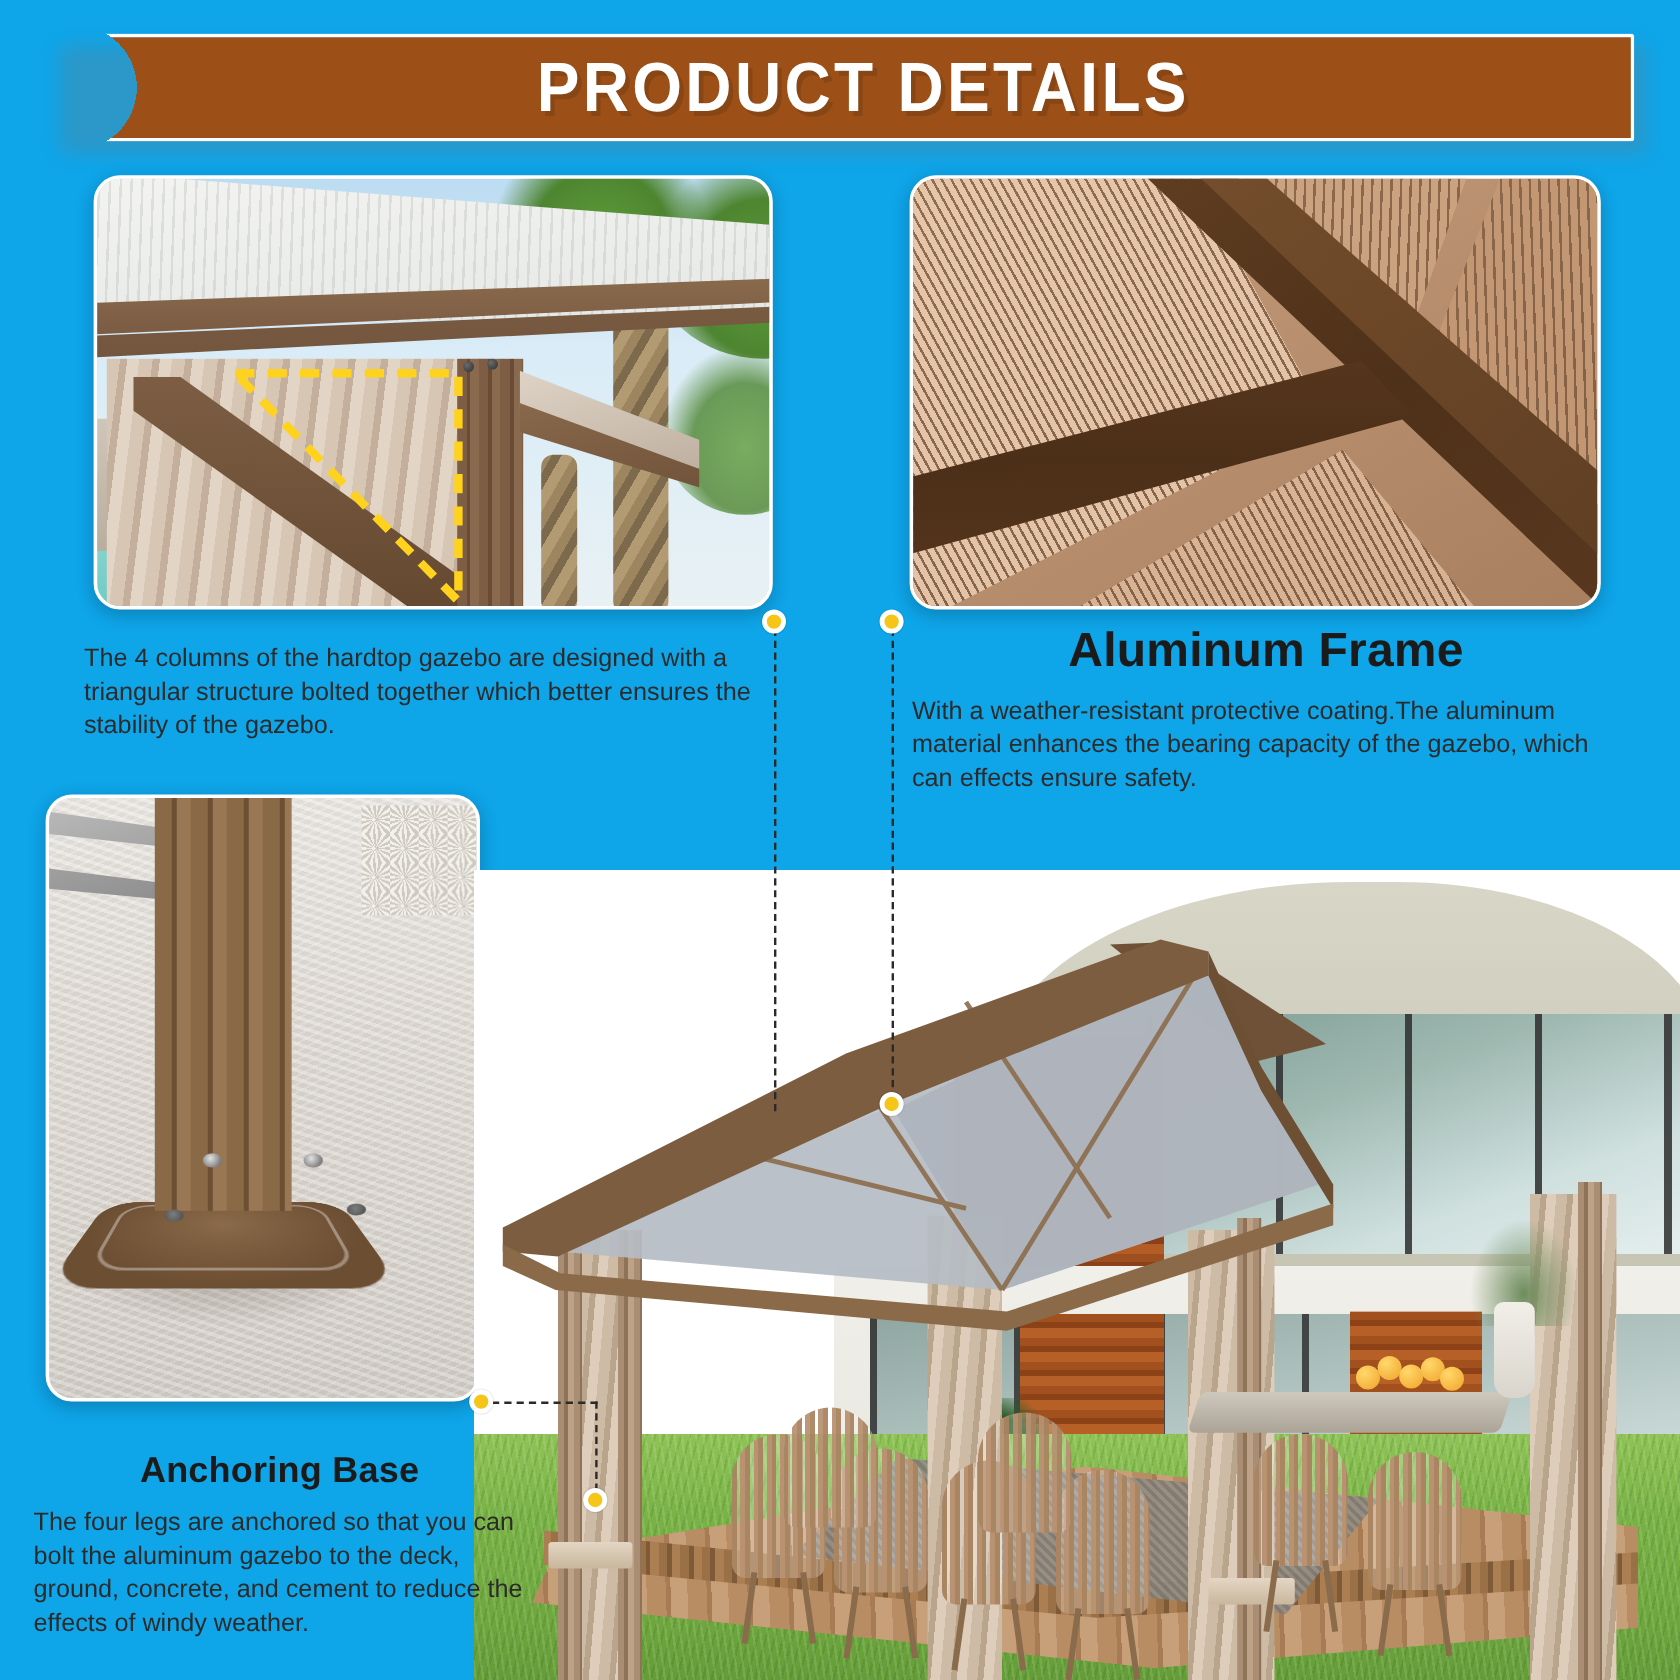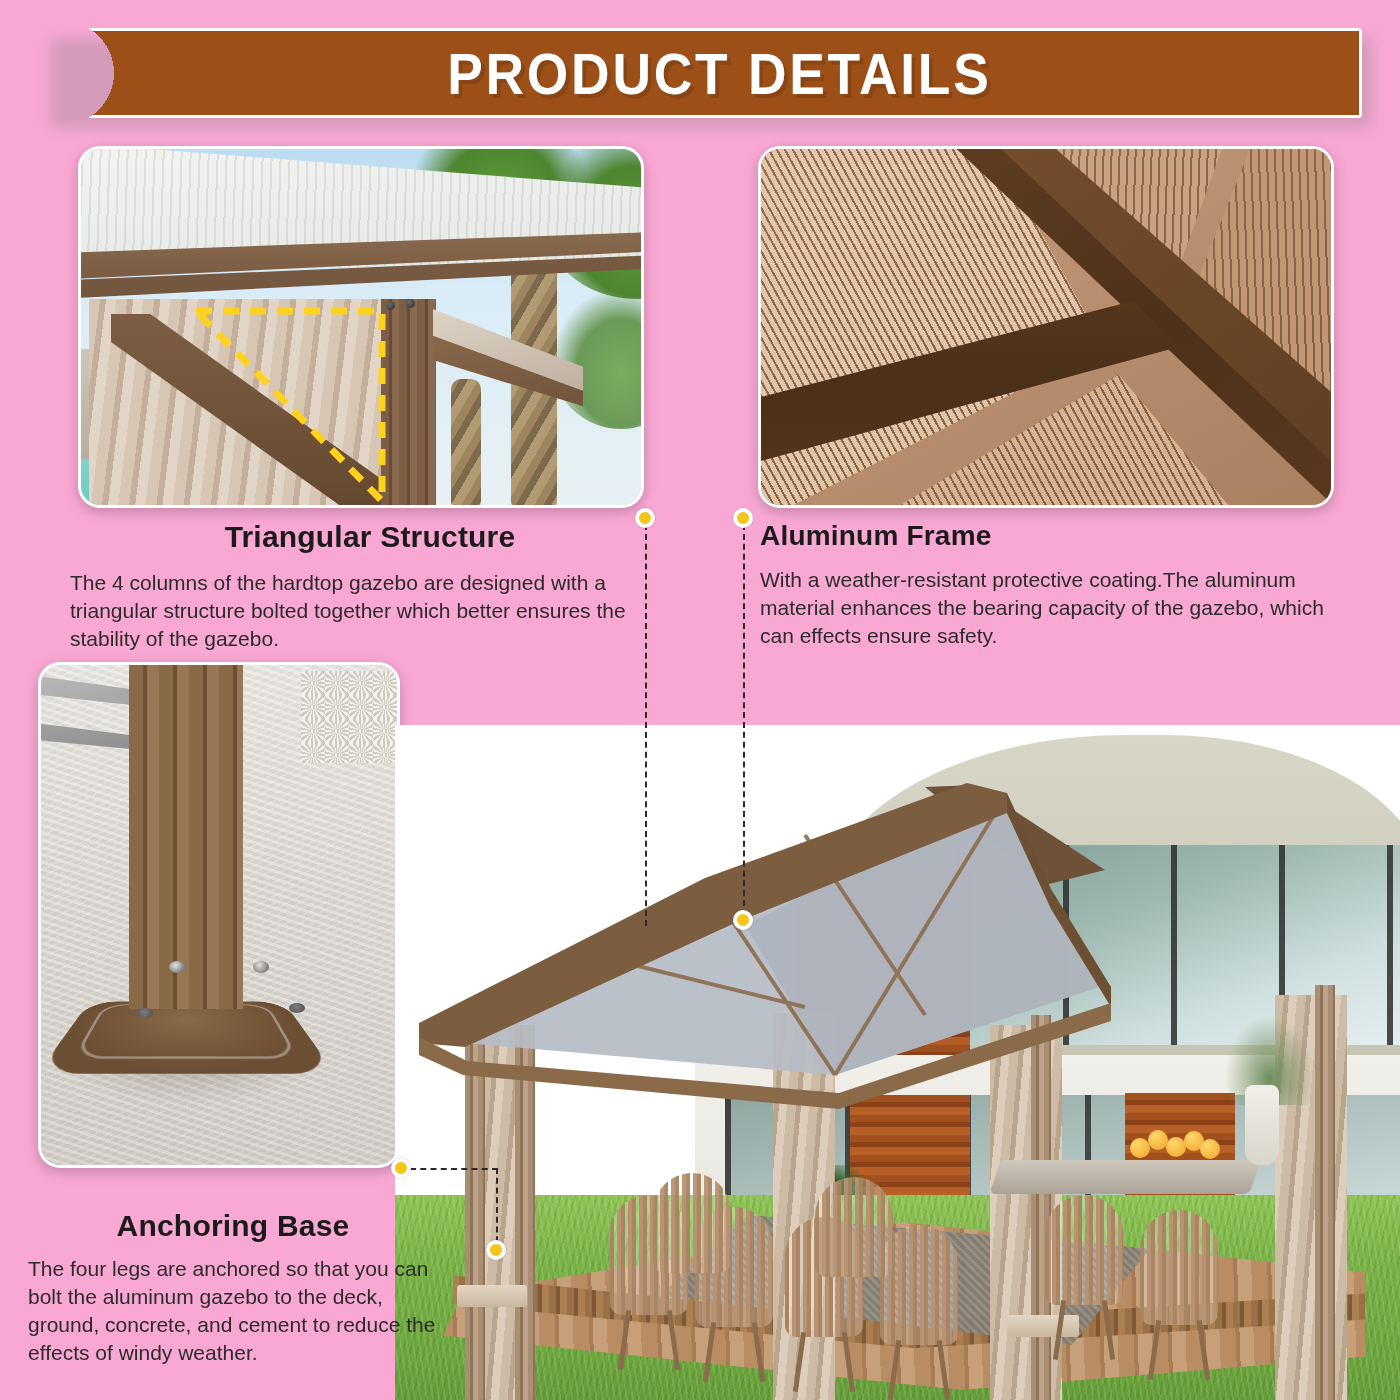--- a/index.html
+++ b/index.html
@@ -1,18 +1,18 @@
 <!DOCTYPE html>
 <html style="--brand: #9C4F16; --accent: #F5C518;"><head>
 <meta charset="utf-8">
 <style>
   * { margin:0; padding:0; box-sizing:border-box; }
   html,body { width:1400px; height:1400px; background:#ffffff; overflow:hidden;
               font-family:"Liberation Sans", sans-serif; }
-  #page { position:relative; width:1400px; height:1400px; background:#f9a8d4; }
+  #page { position:relative; width:1400px; height:1400px; background:#0ea5e9; }
 
   
   .banner-wrap { position:absolute; left:40px; top:28px; width:1322px; height:90px; }
   .banner-shadow{ position:absolute; left:10px; top:10px; width:1322px; height:90px;
                   background:rgba(120,120,120,.28); filter:blur(7px); border-radius:4px; }
   .banner { position:absolute; inset:0; background:var(--brand,#9C4F16);
             border:3px solid #ffffff; border-radius:3px;
             -webkit-mask-image: radial-gradient(circle 52px at 22px 45px, transparent 0 52px, #000 52px);
             mask-image: radial-gradient(circle 52px at 22px 45px, transparent 0 52px, #000 52px); }
   .banner-title { position:absolute; left:0; right:0; top:50%; transform:translateY(-50%);
@@ -200,21 +200,21 @@
 
   
   .txt-title { font-weight:bold; color:#1b1b1b; }
   .txt-body  { color:#2b2b2b; }
 
   #t1 { position:absolute; left:70px; top:520px; width:600px; }
   #t1 .txt-title{ font-size:30px; text-align:center; letter-spacing:.2px; }
   #t1 .txt-body { font-size:21px; line-height:1.34; margin-top:15px; text-align:left; }
 
   #t2 { position:absolute; left:760px; top:520px; width:590px; }
-  #t2 .txt-title{ font-size:28px; text-align:left; letter-spacing:.2px; }
+  #t2 .txt-title{ font-size:40px; text-align:center; letter-spacing:.2px; }
   #t2 .txt-body { font-size:21px; line-height:1.34; margin-top:14px; text-align:left; }
 
   #t3 { position:absolute; left:28px; top:1182px; width:410px; }
   #t3 .txt-title{ font-size:30px; text-align:center; letter-spacing:.2px;margin-top:27px; }
   #t3 .txt-body { font-size:21px; line-height:1.34; margin-top:12px; text-align:left; }
 
   
   .vline { position:absolute; width:0; border-left:2px dashed #2a2a2a; }
   .hline { position:absolute; height:0; border-top:2px dashed #2a2a2a; }
   .dot   { position:absolute; width:20px; height:20px; border-radius:50%;
@@ -365,21 +365,20 @@
         <i style="left:0;  top:8px;"></i>
           <i style="left:18px; top:0;"></i>
         <i style="left:36px; top:7px;"></i>
           <i style="left:54px; top:1px;"></i>
         <i style="left:70px; top:9px;"></i>
       </div>
     </div>
   </div>
 
   <div id="t1">
-    <div class="txt-title">Triangular Structure</div>
     <div class="txt-body">The 4 columns of the hardtop gazebo are designed with a triangular structure bolted together which better ensures the stability of the gazebo.</div>
   </div>
 
   <div id="t2">
     <div class="txt-title">Aluminum Frame</div>
     <div class="txt-body">With a weather-resistant protective coating.The aluminum material enhances the bearing capacity of the gazebo, which can effects ensure safety.</div>
   </div>
 
   <div id="t3">
     <div class="txt-title">Anchoring Base</div>

